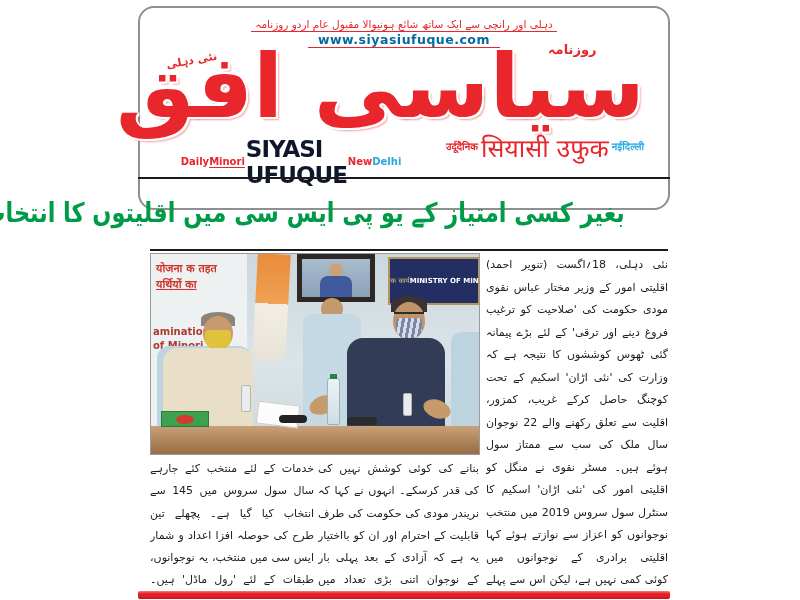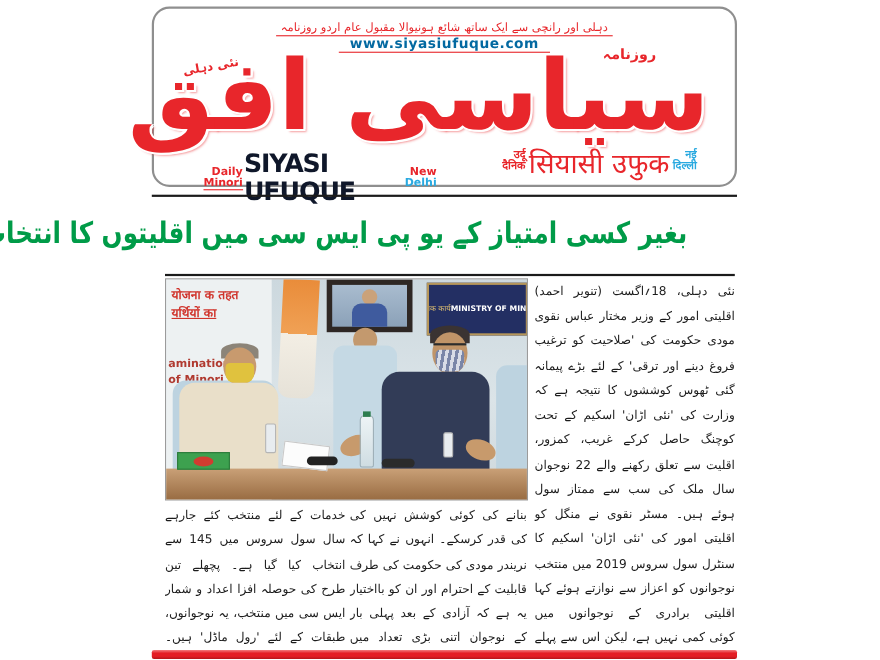--- a/index.html
+++ b/index.html
@@ -1,36 +1,36 @@
 <!DOCTYPE html>
 <html><head>
 <meta charset="utf-8">
 <style>
   html,body{margin:0;padding:0;background:#ffffff;}
   *{box-sizing:border-box;}
   #stage{position:relative;width:800px;height:600px;background:#fff;overflow:hidden;
          font-family:"DejaVu Sans","Liberation Sans",sans-serif;}
 
   
-  #masthead-box{position:absolute;left:138px;top:6px;width:532px;height:164px;
+  #masthead-box{position:absolute;left:138px;top:6px;width:532px;height:204px;
     border:2px solid #8f8f8f;border-radius:16px;background:#fff;}
   .tagline{position:absolute;left:0;top:5px;width:100%;text-align:center;}
   .tagline span{font-size:10.5px;color:#e8262b;border-bottom:1.5px solid #e8262b;padding:0 4px 1px;direction:rtl;}
   .website{position:absolute;left:0;top:21px;width:100%;text-align:center;}
   .website span{font-size:12.5px;font-weight:bold;color:#0369a1;border-bottom:1.5px solid #e8262b;padding:0 10px 0;letter-spacing:.5px;}
   .daily-label{position:absolute;left:408px;top:34px;font-size:13px;color:#e8262b;font-weight:bold;direction:rtl;}
   .city-label{position:absolute;left:26px;top:46px;font-size:11px;color:#e8262b;font-weight:bold;transform:rotate(-10deg);direction:rtl;}
   .masthead-title{position:absolute;left:18px;top:28px;width:445px;height:102px;
     display:flex;align-items:center;justify-content:center;direction:rtl;
     font-size:88px;font-weight:bold;color:#e8262b;line-height:100px;white-space:nowrap;
     text-shadow:2px 0 0 #fff,-2px 0 0 #fff,0 2px 0 #fff,0 -2px 0 #fff,2px 2px 0 #fff,-2px -2px 0 #fff,
                 3px 3px 2px rgba(232,38,43,.45);}
   .latin-row{position:absolute;left:45px;top:128px;width:212px;display:flex;align-items:center;justify-content:center;}
   .hindi-row{position:absolute;left:284px;top:122px;width:242px;display:flex;align-items:center;justify-content:center;}
-  .stack{display:flex;flex-direction:column;font-size:10px;font-weight:bold;line-height:10px;text-align:right;}
+  .stack{display:flex;flex-direction:row;font-size:10px;font-weight:bold;line-height:10px;text-align:left;}
   .stack .red{color:#e8262b;}
   .stack .blue{color:#29a9e0;}
   .stack .underline{border-bottom:1px solid #e8262b;}
   .latin-name{font-size:23px;font-weight:bold;color:#0f172a;letter-spacing:-1px;margin:0 1px;}
   .hindi-name{font-size:25px;font-weight:normal;color:#e8262b;margin:0 3px;}
 
   
   .rule1{position:absolute;left:138px;top:177px;width:532px;height:2px;background:#1b1b1b;}
   #headline{position:absolute;left:138px;top:182px;width:532px;height:64px;line-height:62px;
     text-align:center;direction:rtl;color:#009b48;font-weight:bold;font-size:27px;white-space:nowrap;

